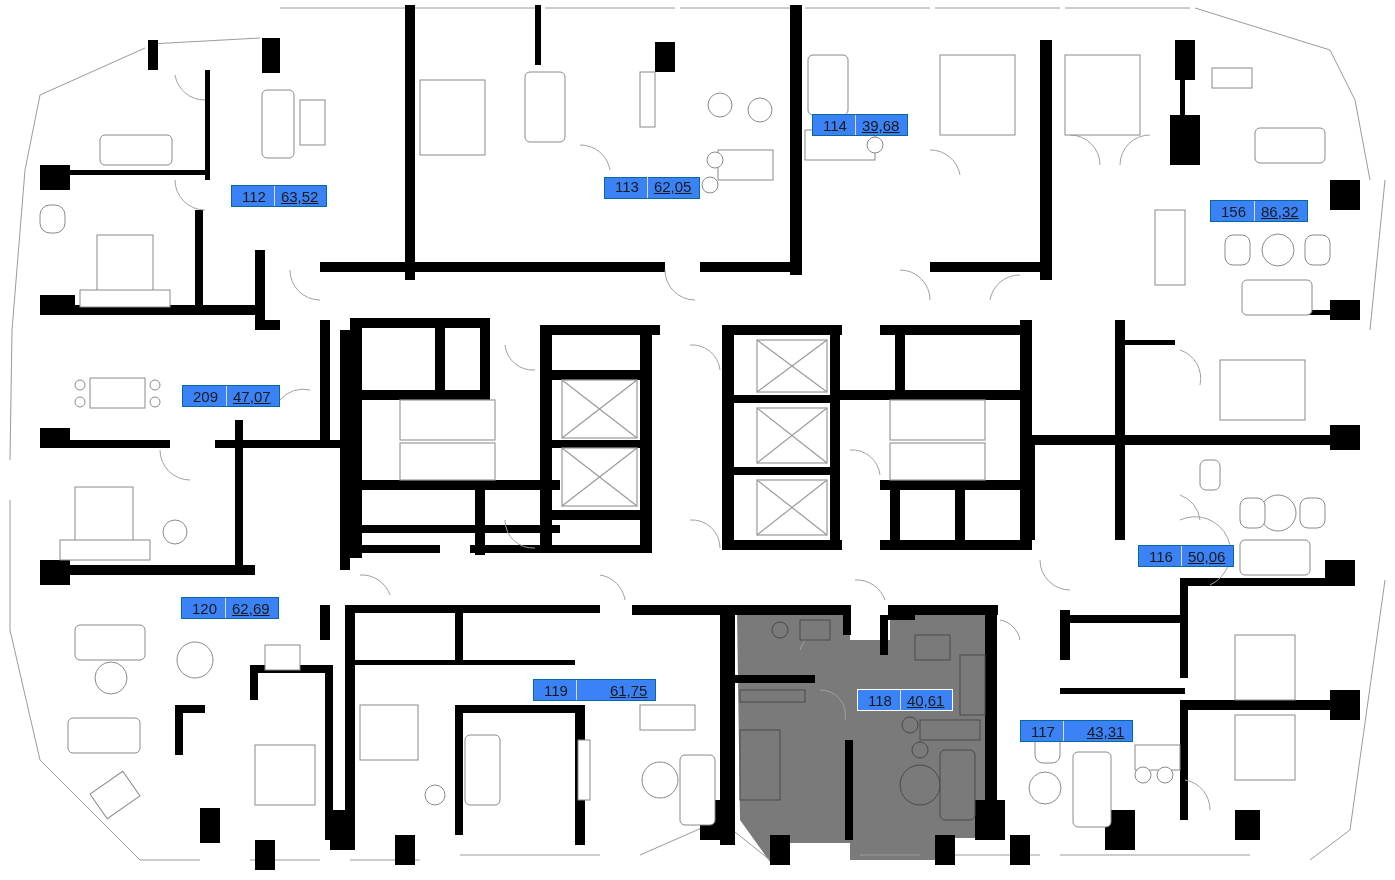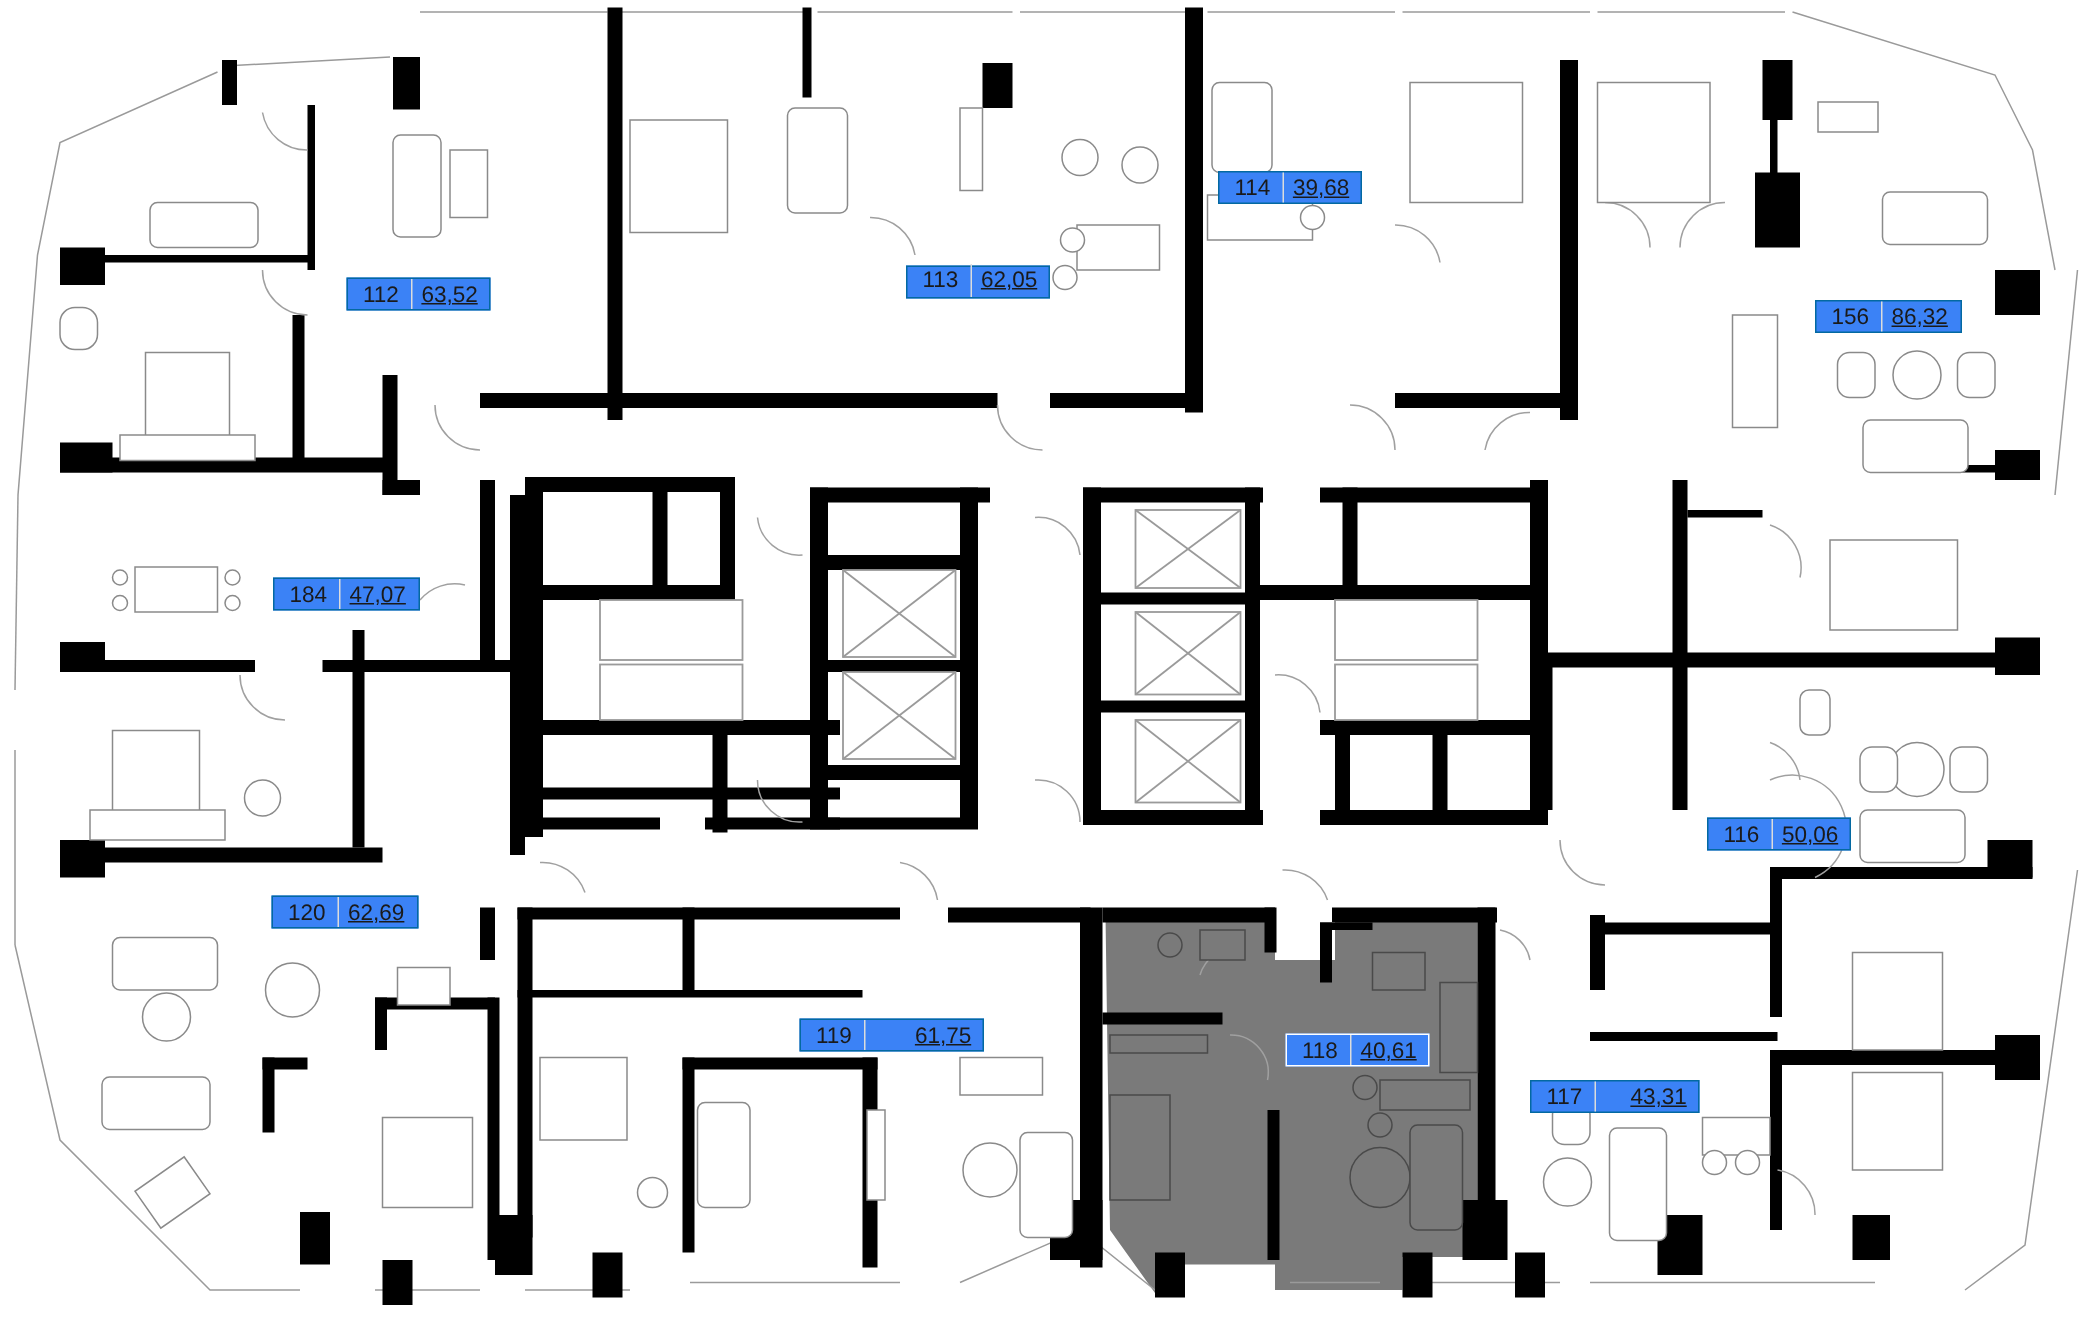--- a/index.html
+++ b/index.html
@@ -343,21 +343,21 @@
 </div>
 <div class="unit-label" style="left:812px;top:114px;">
   <span class="num">114</span>
   <span class="area">39,68</span>
 </div>
 <div class="unit-label" style="left:1210px;top:200px;">
   <span class="num">156</span>
   <span class="area">86,32</span>
 </div>
 <div class="unit-label" style="left:182px;top:385px;">
-  <span class="num">184</span>
+  <span class="num">209</span>
   <span class="area">47,07</span>
 </div>
 <div class="unit-label" style="left:1138px;top:545px;">
   <span class="num">116</span>
   <span class="area">50,06</span>
 </div>
 <div class="unit-label" style="left:181px;top:597px;">
   <span class="num">120</span>
   <span class="area">62,69</span>
 </div>

